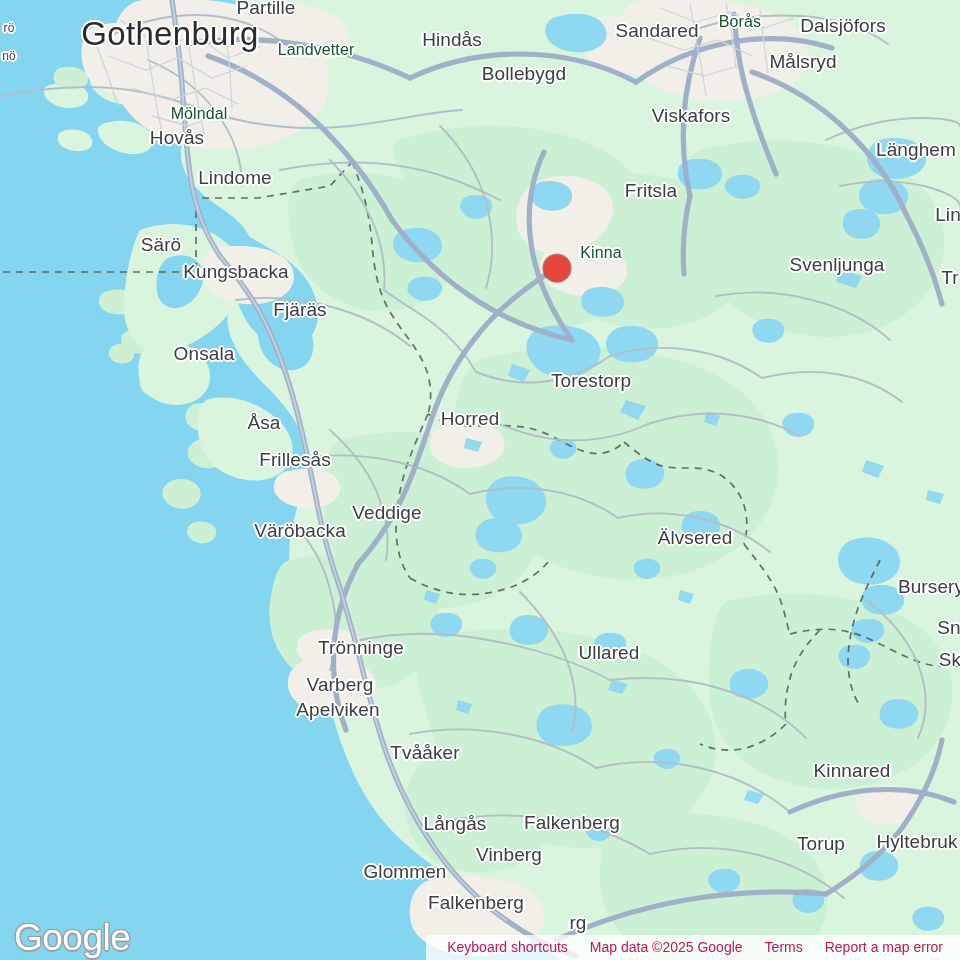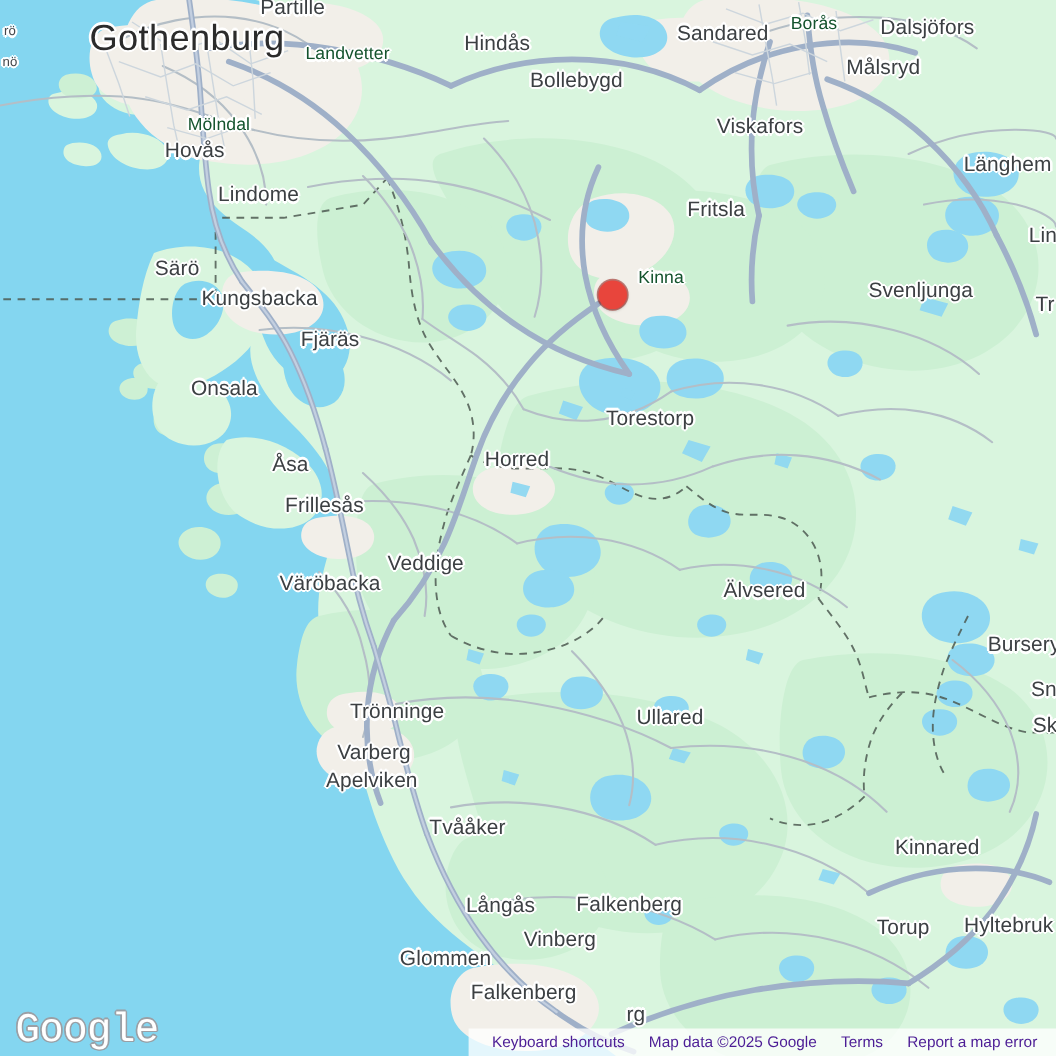--- a/index.html
+++ b/index.html
@@ -51,21 +51,21 @@
 
   
   #google-logo {
     position: absolute;
     left: 14px; bottom: 4px;
     z-index: 40;
     cursor: pointer;
     line-height: 1;
   }
   #google-logo .g-word {
-    font-family: Liberation Mono, monospace;
+    font-family: Liberation Sans, sans-serif;
     font-size: 37px;
     font-weight: 500;
     color: #ffffff;
     letter-spacing: -.5px;
     text-shadow:
        1.5px 0 #9aa0a6, -1.5px 0 #9aa0a6, 0 1.5px #9aa0a6, 0 -1.5px #9aa0a6,
        1px 1px #9aa0a6, -1px 1px #9aa0a6, 1px -1px #9aa0a6, -1px -1px #9aa0a6;
   }
 
   
@@ -75,21 +75,21 @@
     height: 25px;
     display: flex;
     align-items: center;
     background: rgba(255,255,255,.78);
     padding: 0 6px 0 10px;
     z-index: 40;
   }
   #attribution .att {
     font-family: "Liberation Sans", sans-serif;
     font-size: 14px;
-    color: #4c1d95;
+    color: #be185d;
     padding: 0 11px;
     line-height: 25px;
     white-space: nowrap;
   }
   #attribution .att.link { cursor: pointer; }
   #attribution .att.static { cursor: default; }
 </style>
 </head>
 <body>
 

